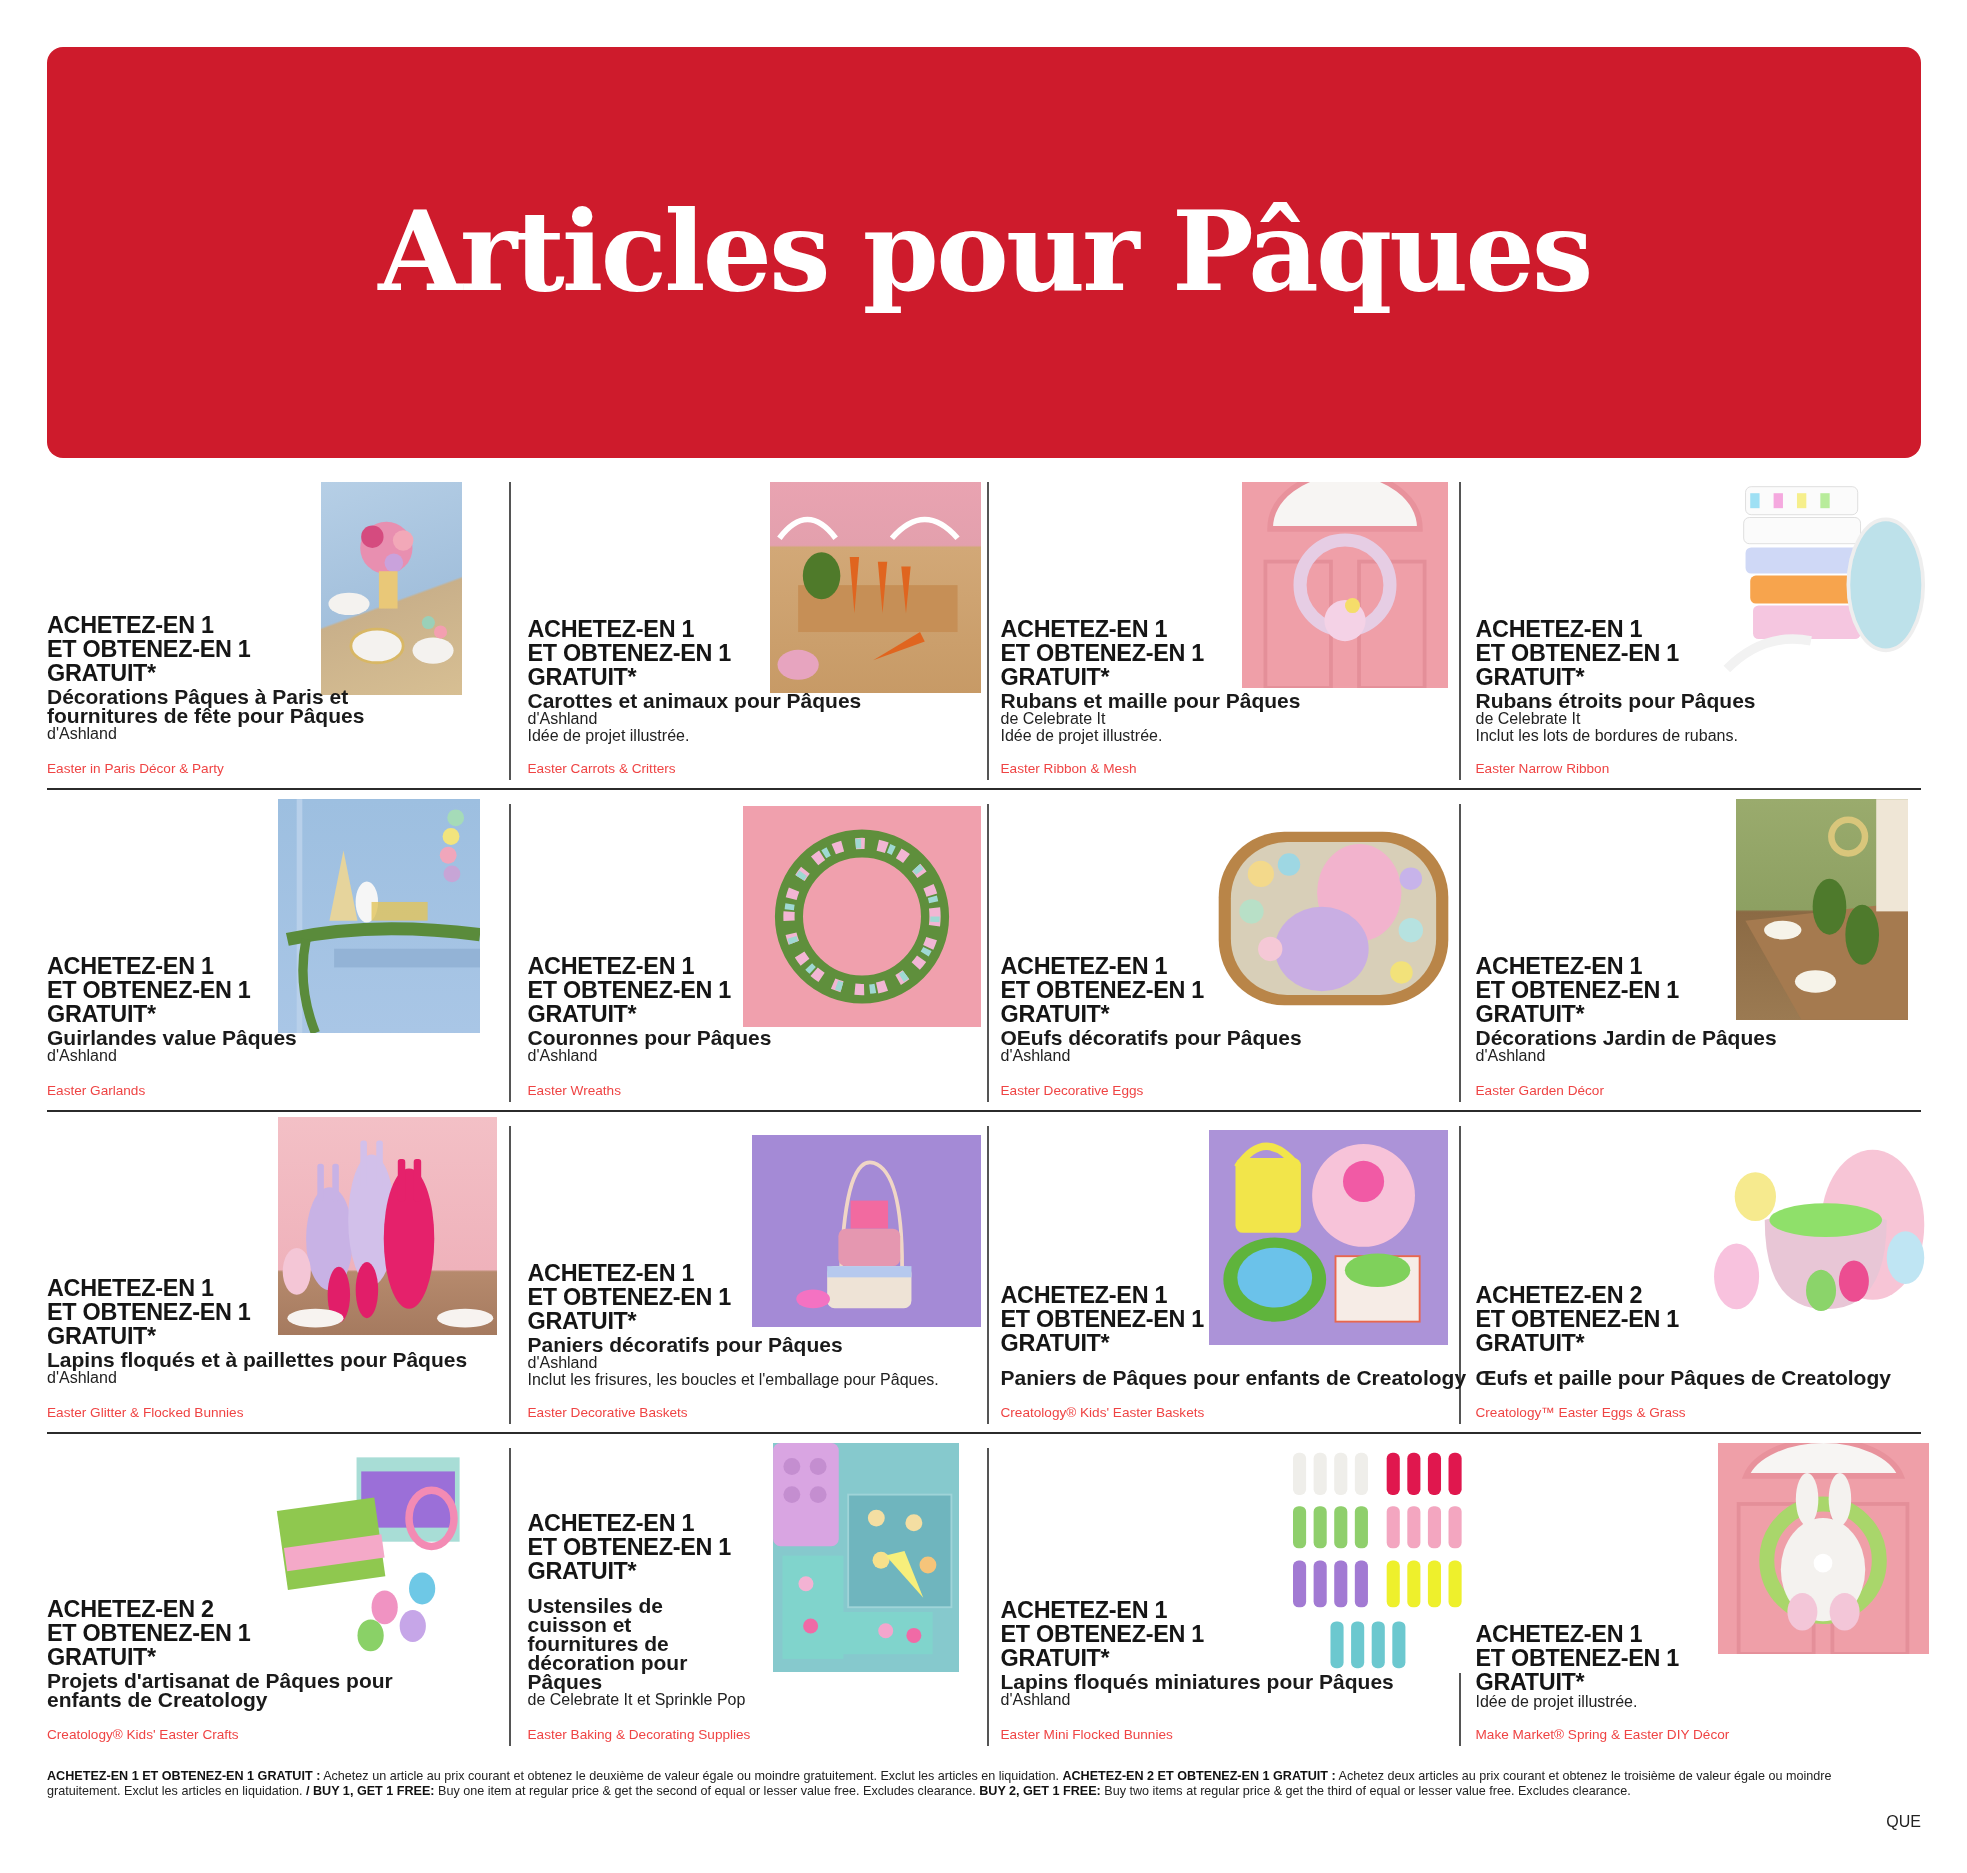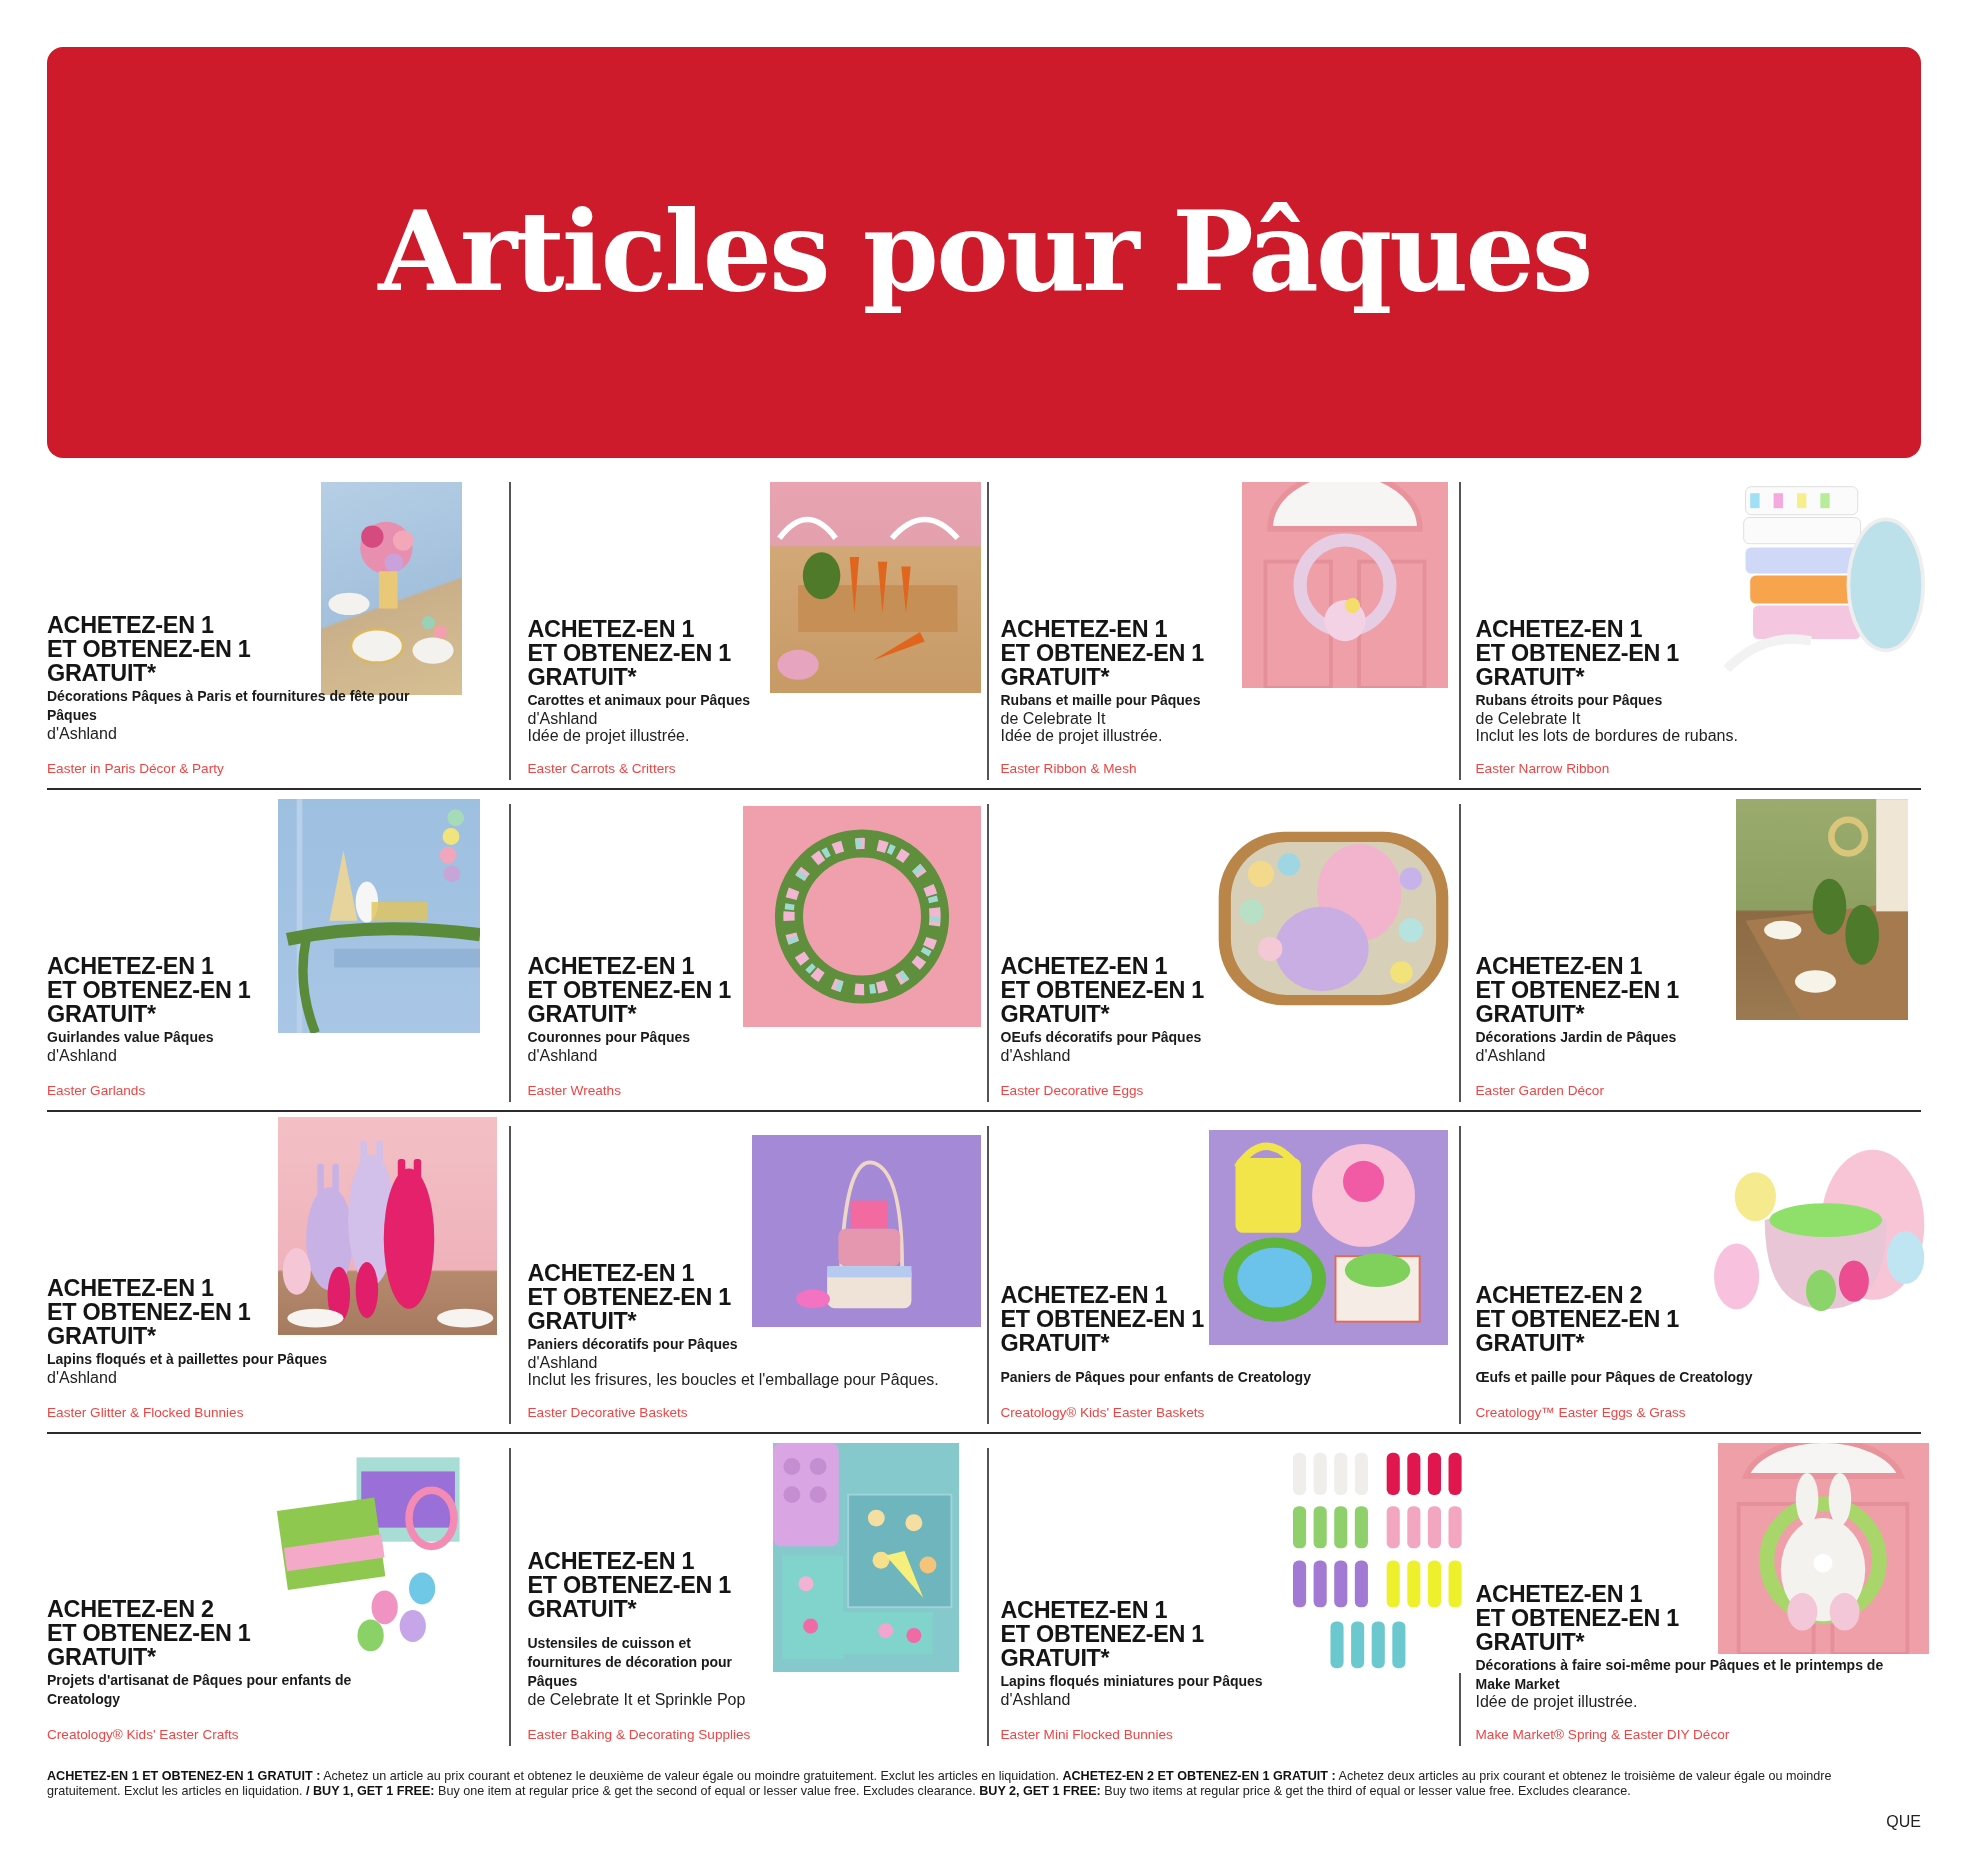--- a/index.html
+++ b/index.html
@@ -28,21 +28,21 @@
   .vdiv.d1 { left: 462px; }
   .vdiv.d2 { left: 940px; }
   .vdiv.d3 { left: 1412px; }
 
   .cell-inner { position: absolute; left: 0; right: 0; top: 0; bottom: 0; }
   .c1 .cell-inner, .c2 .cell-inner, .c3 .cell-inner { left: 7.5px; }
 
   .product-img { position: absolute; overflow: hidden; }
   .textblock { position: absolute; left: 0; bottom: 39px; }
   .offer { font-family: "Liberation Sans", sans-serif; font-weight: bold; font-size: 23.4px; line-height: 24px; letter-spacing: -0.3px; color: #151515; }
-  .title { font-weight: bold; font-size: 14px; line-height: 19px; color: #1a1a1a; margin-top: 1.9px; }
+  .title { font-weight: bold; font-size: 21px; line-height: 19px; color: #1a1a1a; margin-top: 1.9px; }
   .brand { font-size: 16px; line-height: 18px; color: #222; }
   .note { font-size: 16px; line-height: 15px; color: #222; }
   .english { position: absolute; left: 0; bottom: 5.6px; font-size: 13.6px; color: #ef4444; }
 
   .footer { position: absolute; left: 47px; top: 1769px; width: 1836px; font-size: 12.6px; line-height: 14.5px; color: #222; }
   .footer b { color: #111; }
   .footer-head { font-weight: bold; color: #111; }
   .region { position: absolute; right: 47px; top: 1813px; font-size: 16px; color: #222; }
 
   
@@ -531,21 +531,20 @@
             <ellipse cx="112" cy="135" rx="45" ry="55" fill="#f4f2ef"></ellipse>
             <ellipse cx="90" cy="180" rx="16" ry="20" fill="#f3c6d8"></ellipse>
               <ellipse cx="135" cy="180" rx="16" ry="20" fill="#f3c6d8"></ellipse>
             <circle cx="112" cy="128" r="10" fill="#ffffff"></circle>
           </svg>
         </div>
         <div class="textblock">
           <div class="offer">ACHETEZ-EN 1</div>
           <div class="offer">ET OBTENEZ-EN 1</div>
           <div class="offer">GRATUIT*</div>
-          <div class="title" style="width:431px">Décorations à faire soi-même pour Pâques et le printemps de Make Market</div>
           <div class="note">Idée de projet illustrée.</div>
         </div>
         <div class="english">Make Market® Spring &amp; Easter DIY Décor</div>
       </div>
     </div>
   </div>
 </div>
 
 <div class="footer">
   <div>

